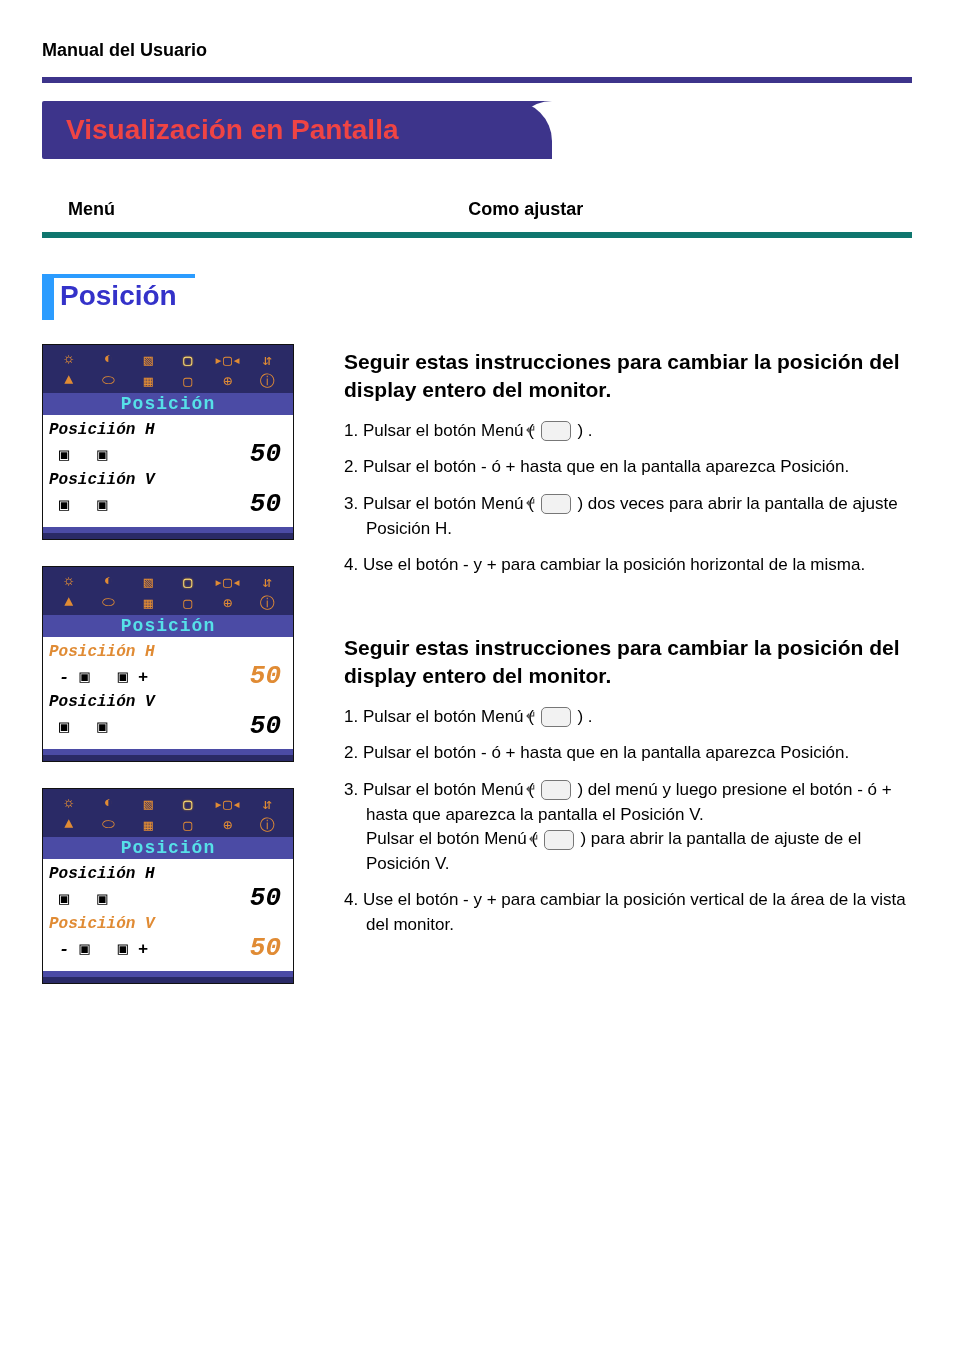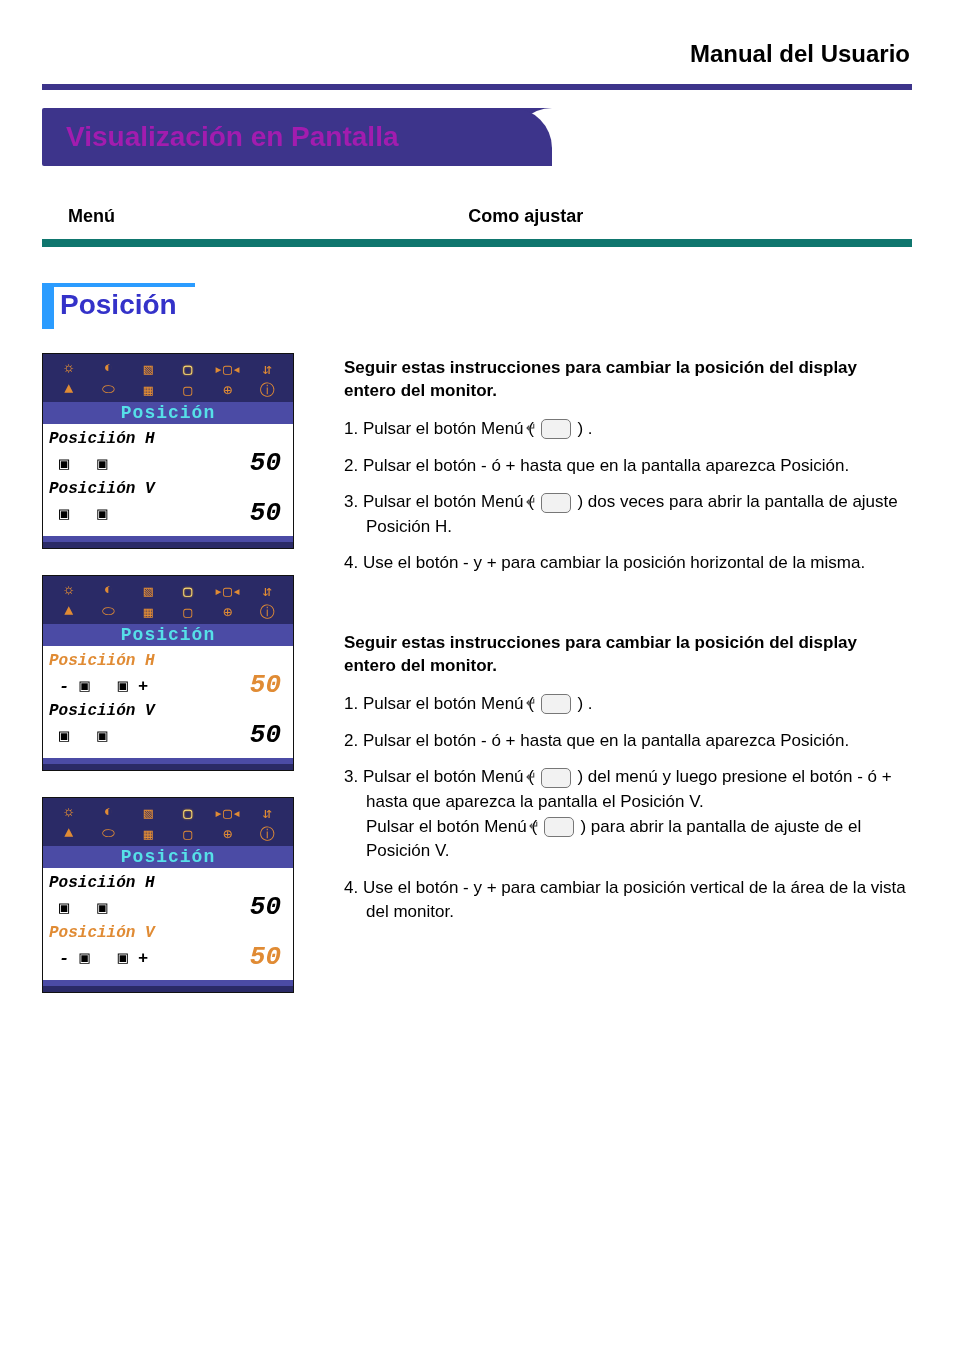--- a/index.html
+++ b/index.html
@@ -8,23 +8,23 @@
     font-family: Arial, Helvetica, sans-serif;
     color: #000;
   }
   .page {
     width: 870px;
     margin: 0 auto;
     padding: 40px 42px 80px 42px;
   }
   
   .header-bar {
-    text-align: right;
-    font-weight: bold;
-    font-size: 24px;
+    text-align: left;
+    font-weight: bold;
+    font-size: 18px;
     padding: 0 2px 16px 0;
   }
   .header-rule {
     height: 6px;
     background: #3d348b;
     margin-bottom: 18px;
   }
   
   .title-block {
     position: relative;
@@ -49,31 +49,31 @@
   }
   .title-notch-inner {
     position:absolute;
     left:0; top:0;
     width:40px; height:58px;
     background:#3d348b;
     border-top-right-radius:40px;
   }
   .title-text {
     position: relative;
-    color: #a21caf;
+    color: #ef4444;
     font-weight: bold;
     font-size: 28px;
     line-height: 58px;
     padding-left: 24px;
   }
   
   .subhead {
     display: flex;
     padding: 6px 0 12px 0;
-    border-bottom: 8px solid #0f766e;
+    border-bottom: 6px solid #0f766e;
     margin-bottom: 36px;
   }
   .subhead .menu-label {
     font-weight: bold;
     font-size: 18px;
     width: 46%;
     padding-left: 26px;
   }
   .subhead .howto-label {
     font-weight: bold;
@@ -189,21 +189,21 @@
     margin: 0 10px 0 2px;
   }
   .sec-title {
     color: #fff;
     font-weight: bold;
     font-size: 20px;
     padding-left: 4px;
   }
   .sec-intro {
     font-weight: bold;
-    font-size: 17px;
+    font-size: 21px;
     line-height: 1.35;
     margin: 4px 0 14px 0;
   }
   .steps {
     font-size: 17px;
     line-height: 1.45;
   }
   .steps p {
     margin: 0 0 12px 0;
     padding-left: 22px;

